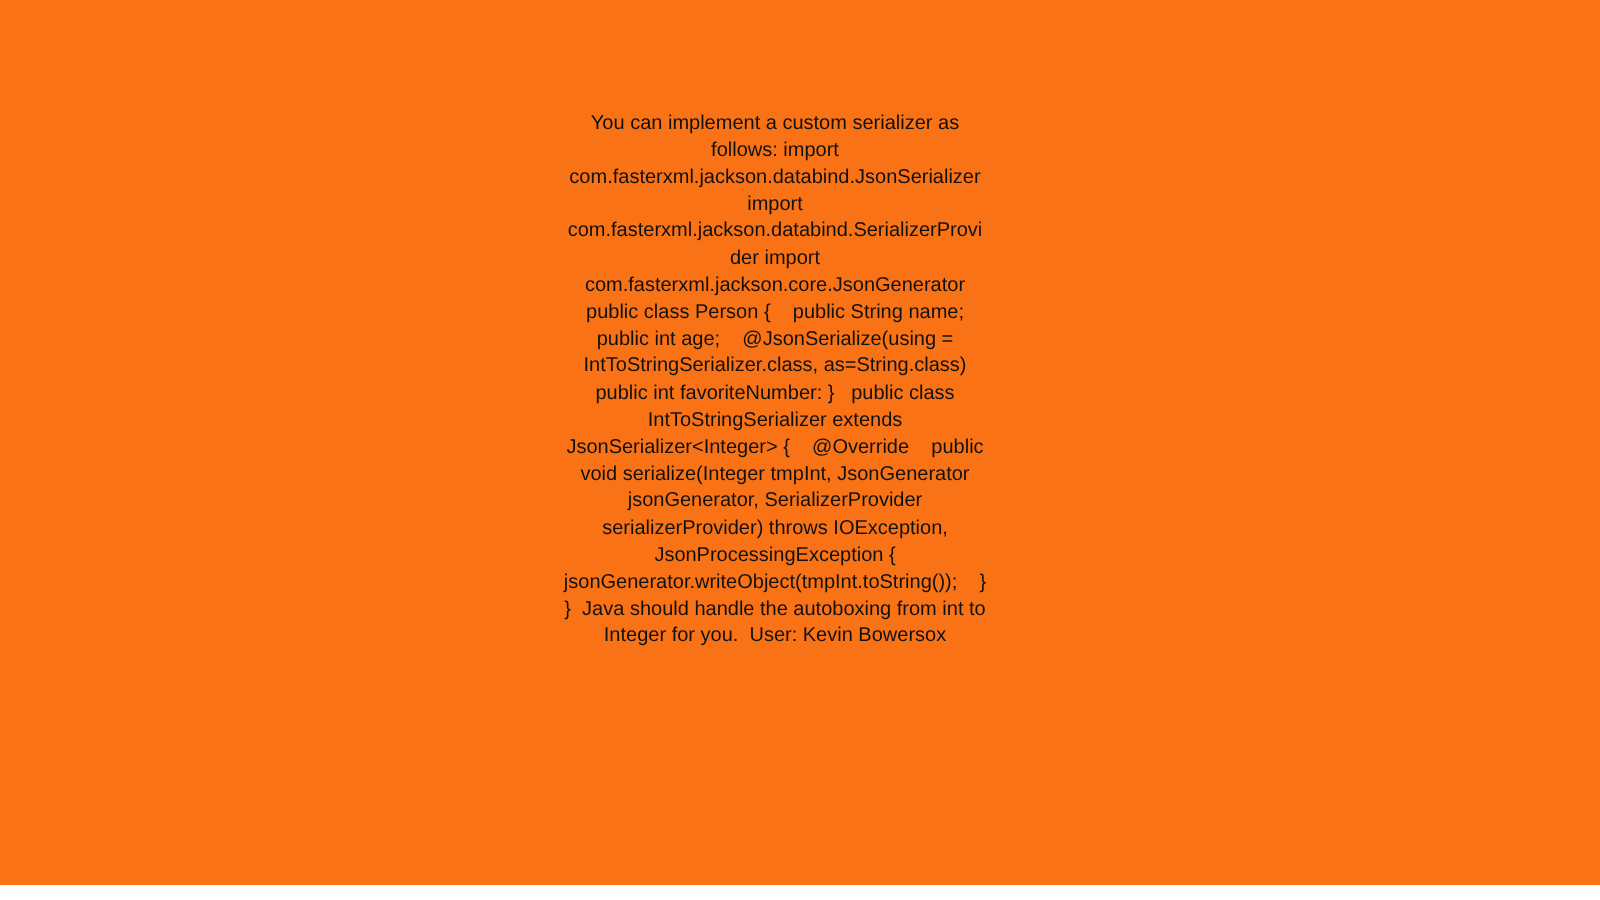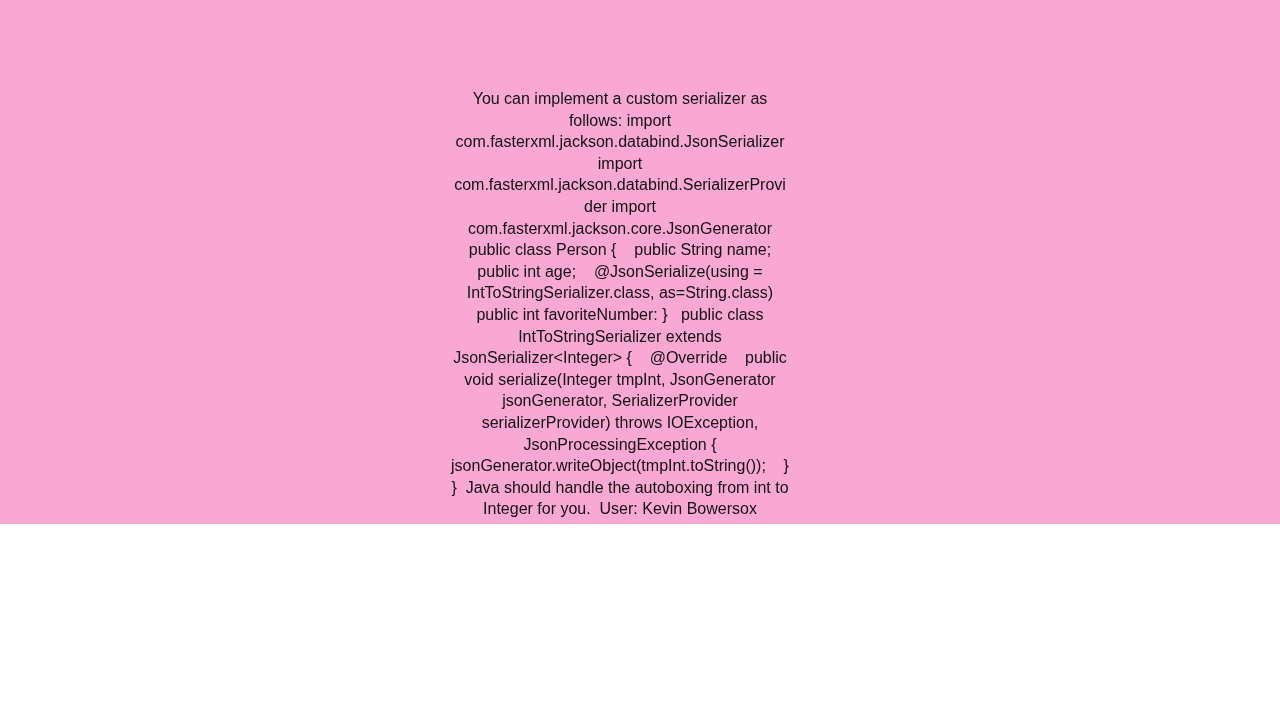--- a/index.html
+++ b/index.html
@@ -9,22 +9,22 @@
   }
   body {
     width: 1280px;
     height: 720px;
     overflow: hidden;
     font-family: "Liberation Sans", "DejaVu Sans", sans-serif;
   }
   .page {
     position: relative;
     width: 1280px;
-    height: 524px;
-    background: #f9a8d4;
+    height: 708px;
+    background: #f97316;
   }
   .answer-block {
     position: absolute;
     left: 450px;
     top: 88px;
     width: 340px;
     text-align: center;
     font-size: 16px;
     line-height: 21.6px;
     color: #111111;

